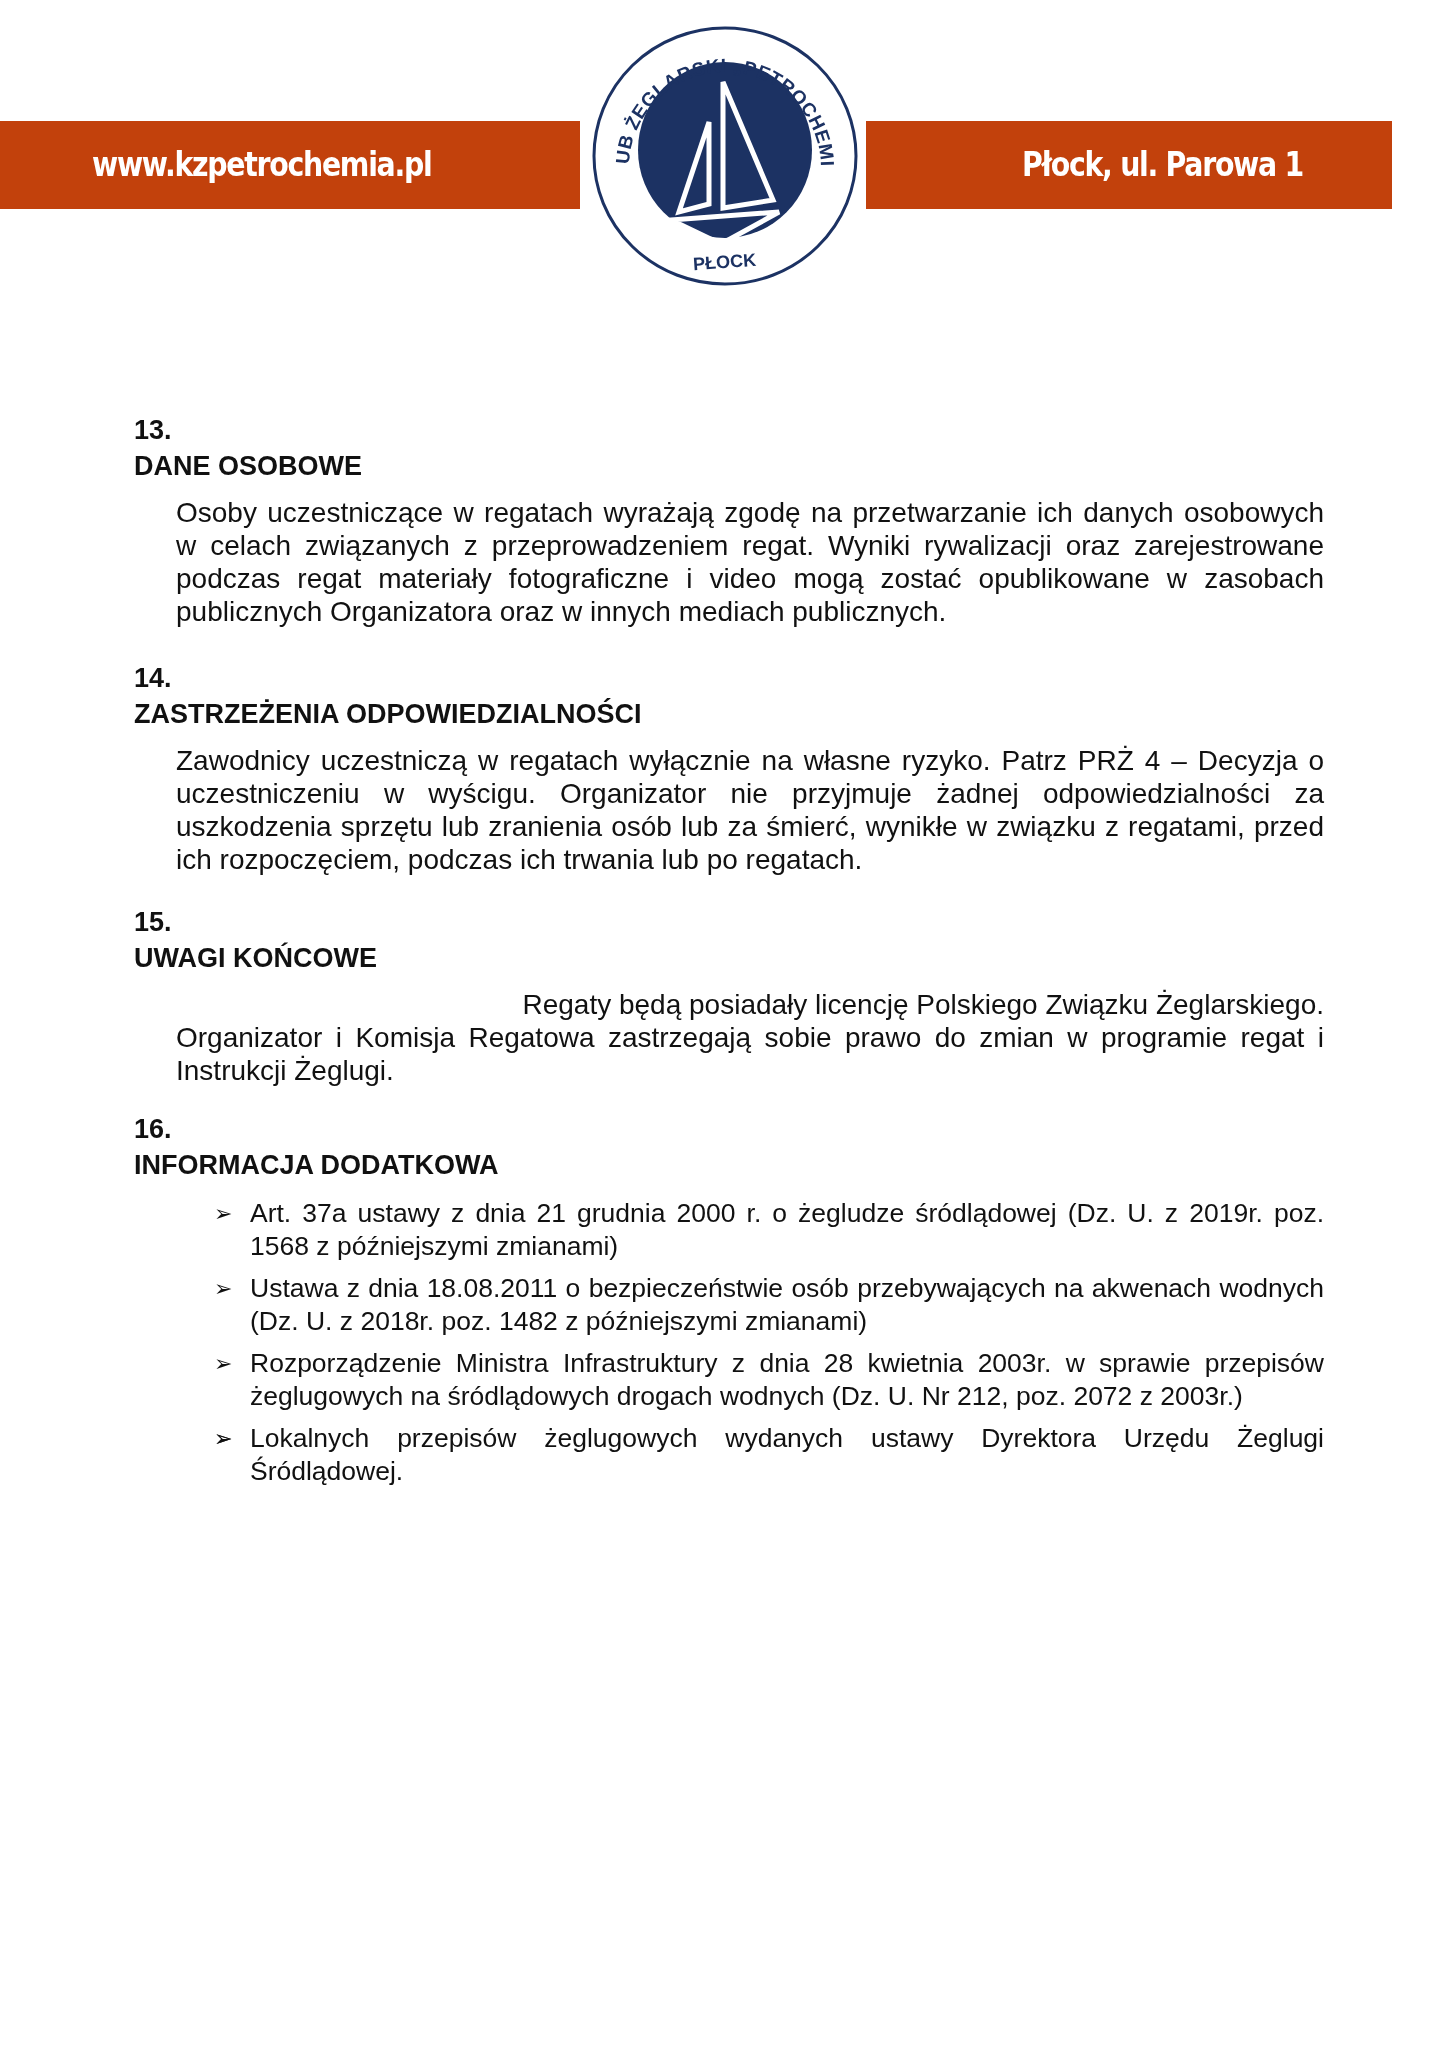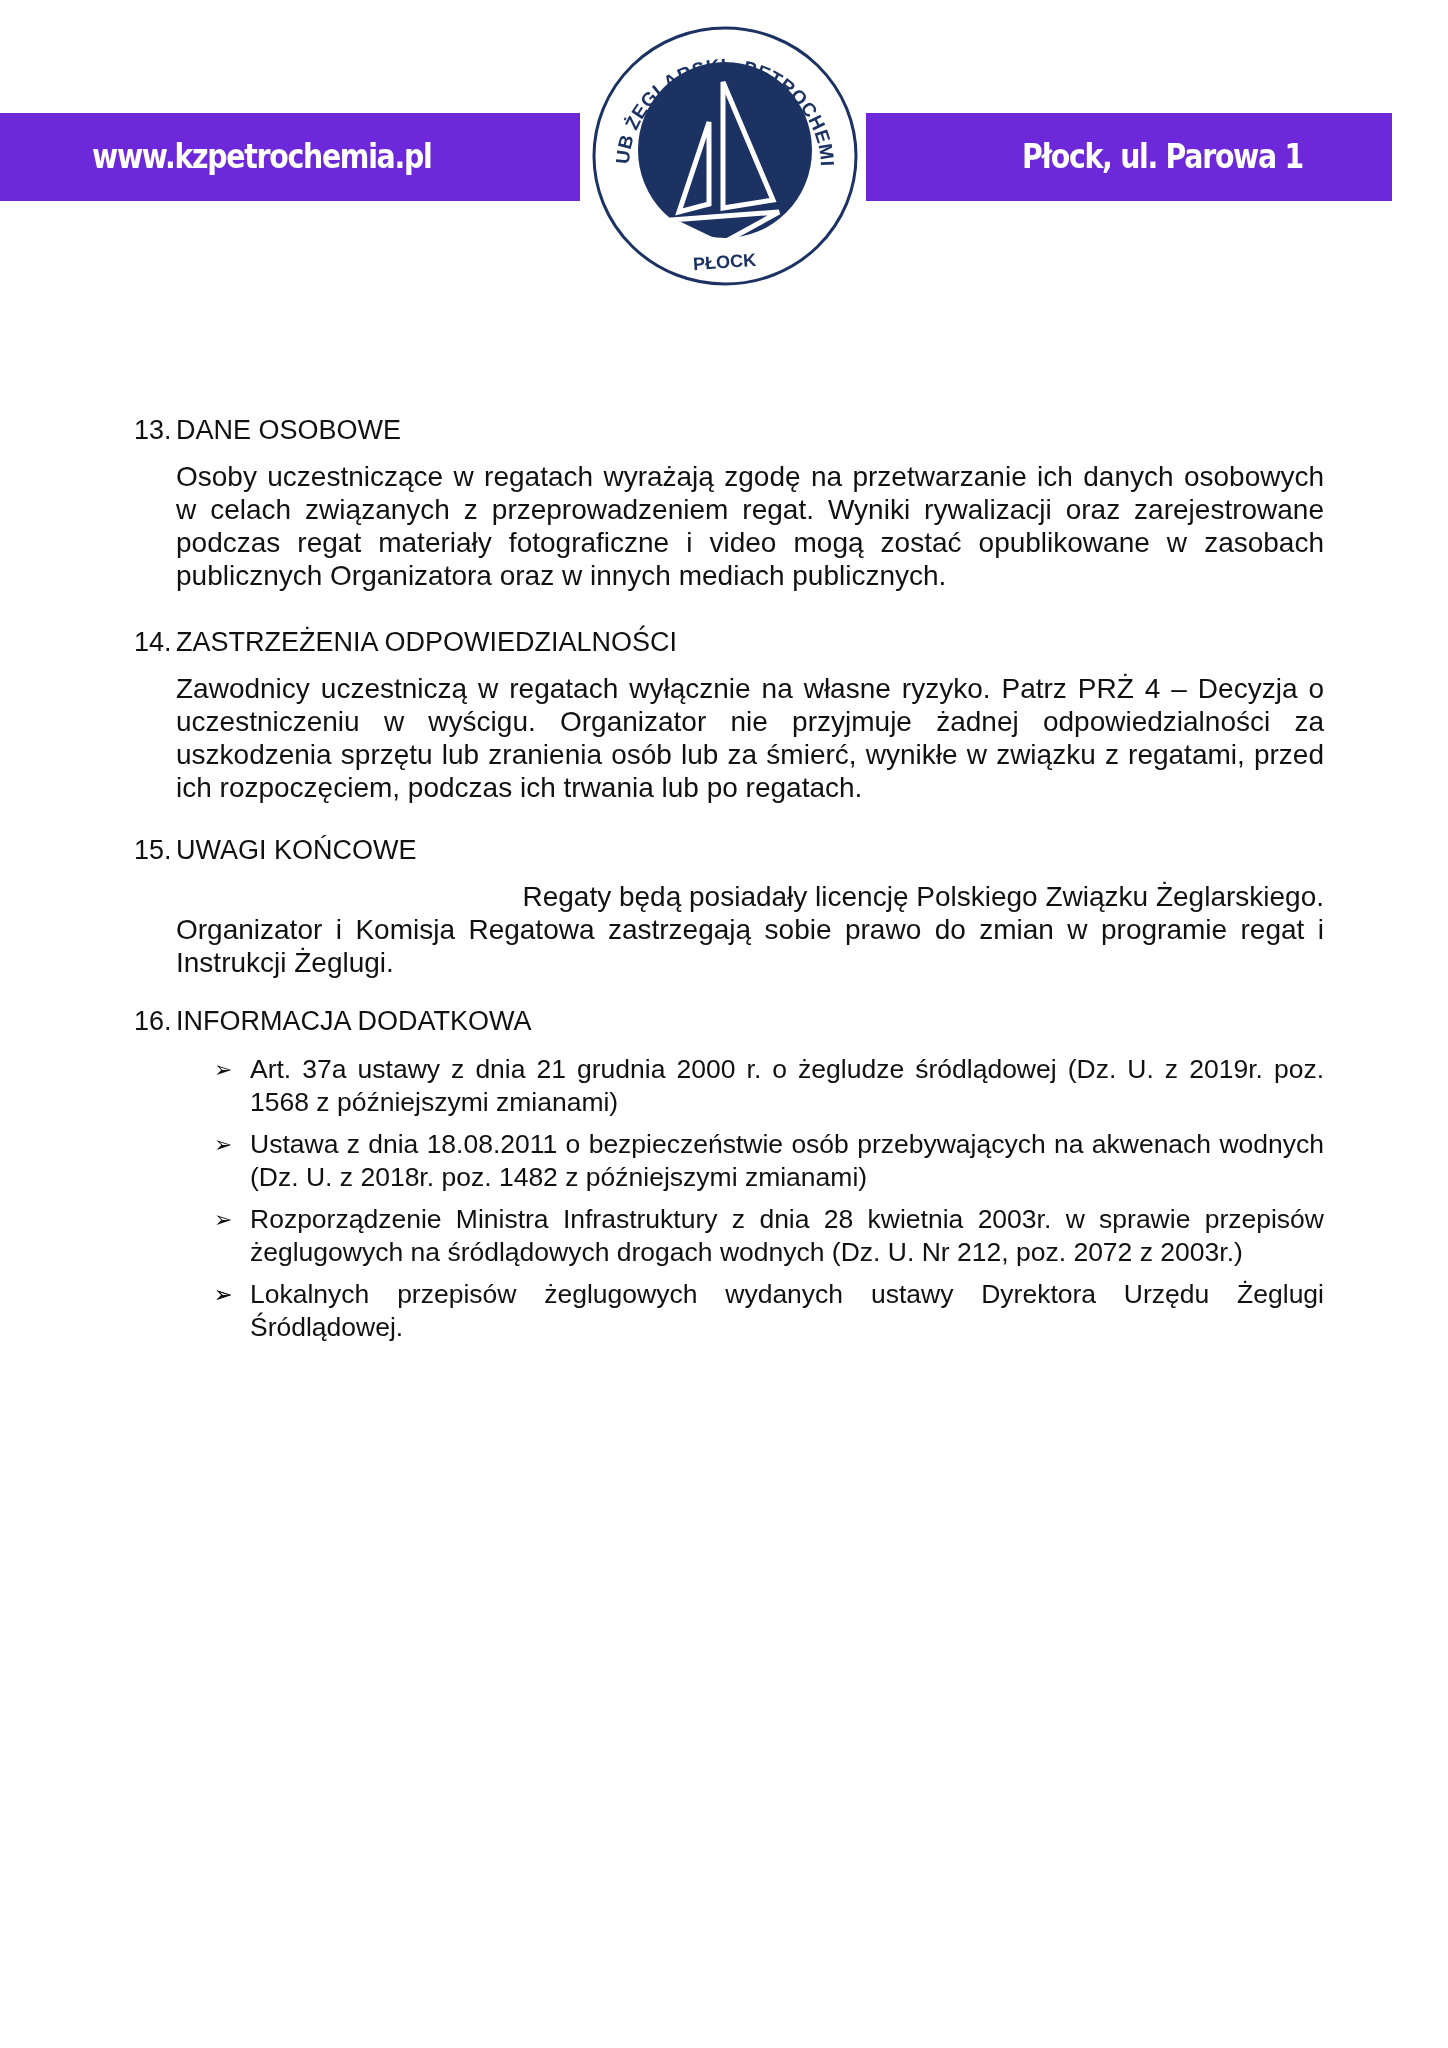--- a/index.html
+++ b/index.html
@@ -1,29 +1,29 @@
 <!DOCTYPE html>
 <html><head>
 <meta charset="utf-8">
 <style>
   html, body { margin: 0; padding: 0; background: #ffffff; }
   body { width: 1448px; height: 2048px; position: relative; overflow: hidden;
          font-family: "Liberation Sans", sans-serif; color: #111111; }
-  .banner { position: absolute; top: 113px; height: 88px; background: #6d28d9; }
+  .banner { position: absolute; top: 121px; height: 88px; background: #c2410c; }
   .banner-left { left: 0; width: 580px; }
   .banner-right { left: 866px; width: 526px; }
   .banner-text { position: absolute; top: 0; height: 88px; line-height: 88px; color: #ffffff;
                  font-family: "DejaVu Sans", sans-serif; font-weight: bold; font-size: 33px;
                  letter-spacing: -1.5px; transform: scaleX(0.86); transform-origin: left center; white-space: nowrap; }
   .banner-left .banner-text { left: 92px; }
   .banner-right .banner-text { left: 156px; }
   .logo { position: absolute; left: 583px; top: 18px; width: 284px; height: 276px; }
   .doc { position: absolute; left: 134px; top: 412px; width: 1190px; }
   .section { margin-bottom: 24px; }
-  .heading { display: flex; font-weight: normal; font-size: 27px; line-height: 36px; margin-bottom: 12px; }
+  .heading { display: flex; font-weight: bold; font-size: 27px; line-height: 36px; margin-bottom: 12px; flex-direction: column; }
   .heading .num { width: 42px; }
   .body { margin-left: 42px; font-size: 28px; line-height: 33px; text-align: justify; }
   .body p { margin: 0; }
   .bullets { list-style: none; margin: 14px 0 0 0; padding: 0; }
   .bullets li { position: relative; padding-left: 116px; font-size: 26.5px; line-height: 33px;
                 text-align: justify; margin-bottom: 9px; }
   .bullets li .arrow { position: absolute; left: 80px; top: 0; font-size: 22px; }
 </style>
 </head>
 <body>

